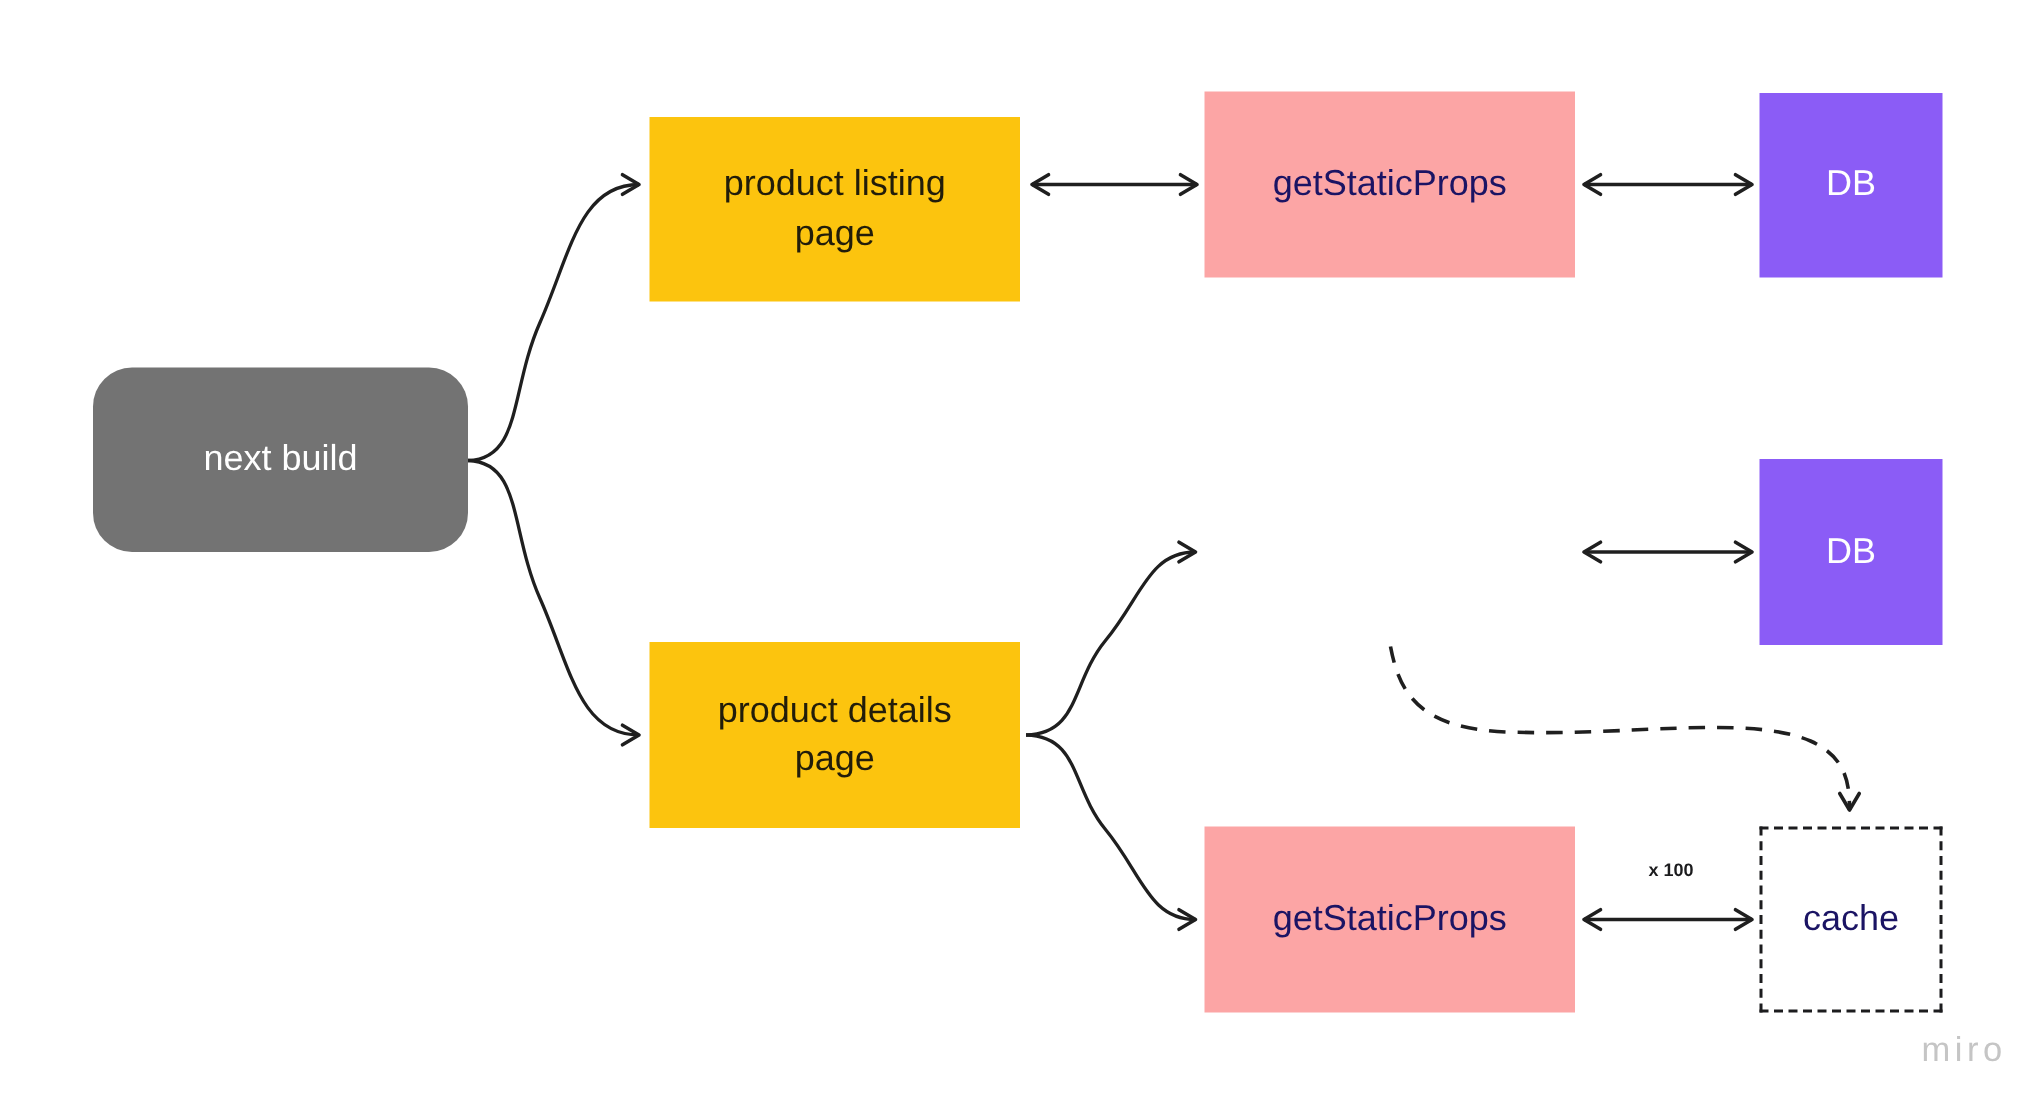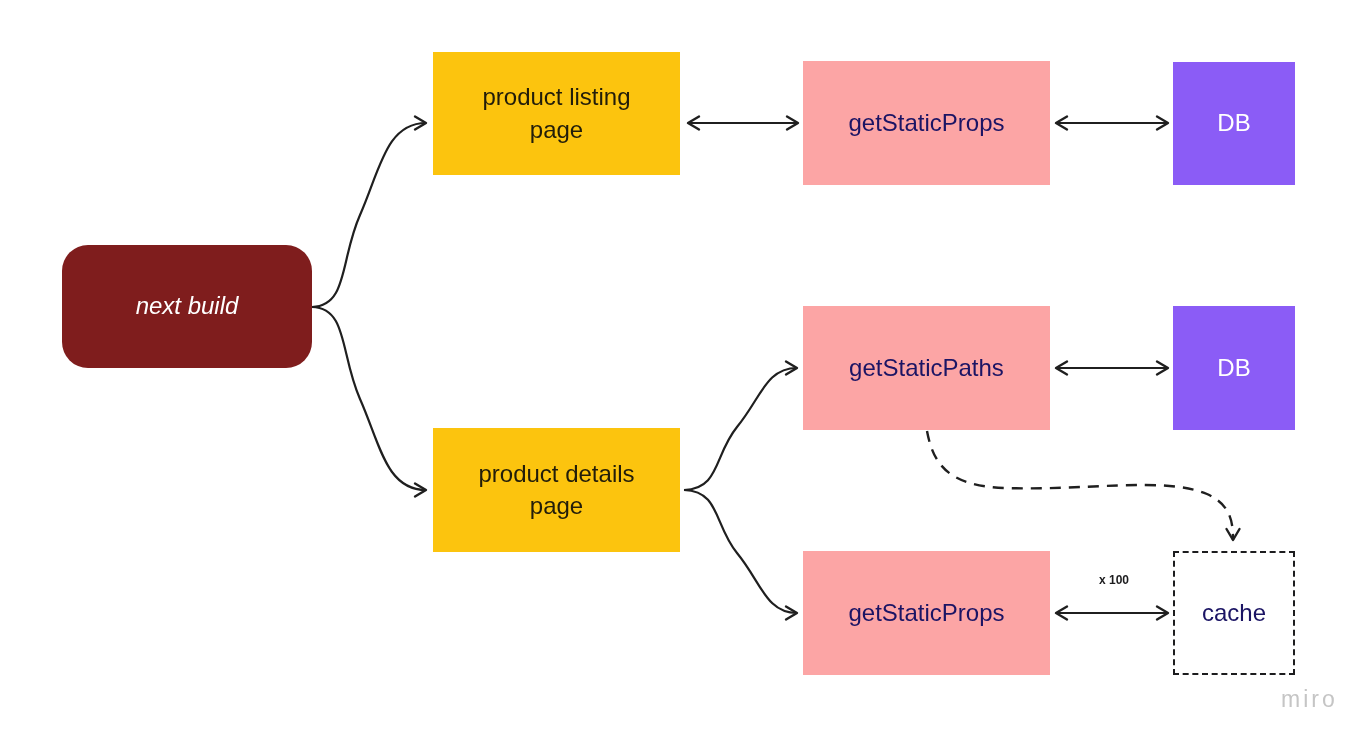--- a/index.html
+++ b/index.html
@@ -27,24 +27,23 @@
     display: flex;
     align-items: center;
     justify-content: center;
     text-align: center;
     box-sizing: border-box;
     font-size: 24px;
     line-height: 1.35;
   }
   .node span { display: block; }
   .node-black {
-    background: #7f1d1d;
+    background: #737373;
     color: #ffffff;
     border-radius: 26px;
-    font-style: italic;
   }
   .node-yellow {
     background: #fcc40e;
     color: #221d0a;
     padding: 0 38px;
   }
   .node-gray {
     background: #fca5a5;
     color: #1b1464;
   }
@@ -104,35 +103,32 @@
 
     <line x1="1056" y1="613" x2="1168" y2="613" stroke="#1f1f1f" stroke-width="2.2" marker-start="url(#ah)" marker-end="url(#ah)"></line>
 
     <path d="M 927 431 C 933 463, 947 486, 1005 488 C 1085 491, 1165 476, 1207 494 C 1231 505, 1233 522, 1233 540" fill="none" stroke="#1f1f1f" stroke-width="2.4" stroke-dasharray="11 8" marker-end="url(#ah)"></path>
   </svg>
 
   <div class="node node-black" style="left:62px; top:245px; width:250px; height:123px;">
     <span>next build</span>
   </div>
 
-  <div class="node node-yellow" style="left:433px; top:52px; width:247px; height:123px;">
+  <div class="node node-yellow" style="left:433px; top:78px; width:247px; height:123px;">
     <span>product listing page</span>
   </div>
 
   <div class="node node-gray" style="left:803px; top:61px; width:247px; height:124px;">
     <span>getStaticProps</span>
   </div>
 
   <div class="node node-orange" style="left:1173px; top:62px; width:122px; height:123px;">
     <span>DB</span>
   </div>
 
-  <div class="node node-gray" style="left:803px; top:306px; width:247px; height:124px;">
-    <span>getStaticPaths</span>
-  </div>
 
   <div class="node node-orange" style="left:1173px; top:306px; width:122px; height:124px;">
     <span>DB</span>
   </div>
 
   <div class="node node-yellow" style="left:433px; top:428px; width:247px; height:124px;">
     <span>product details page</span>
   </div>
 
   <div class="node node-gray" style="left:803px; top:551px; width:247px; height:124px;">

